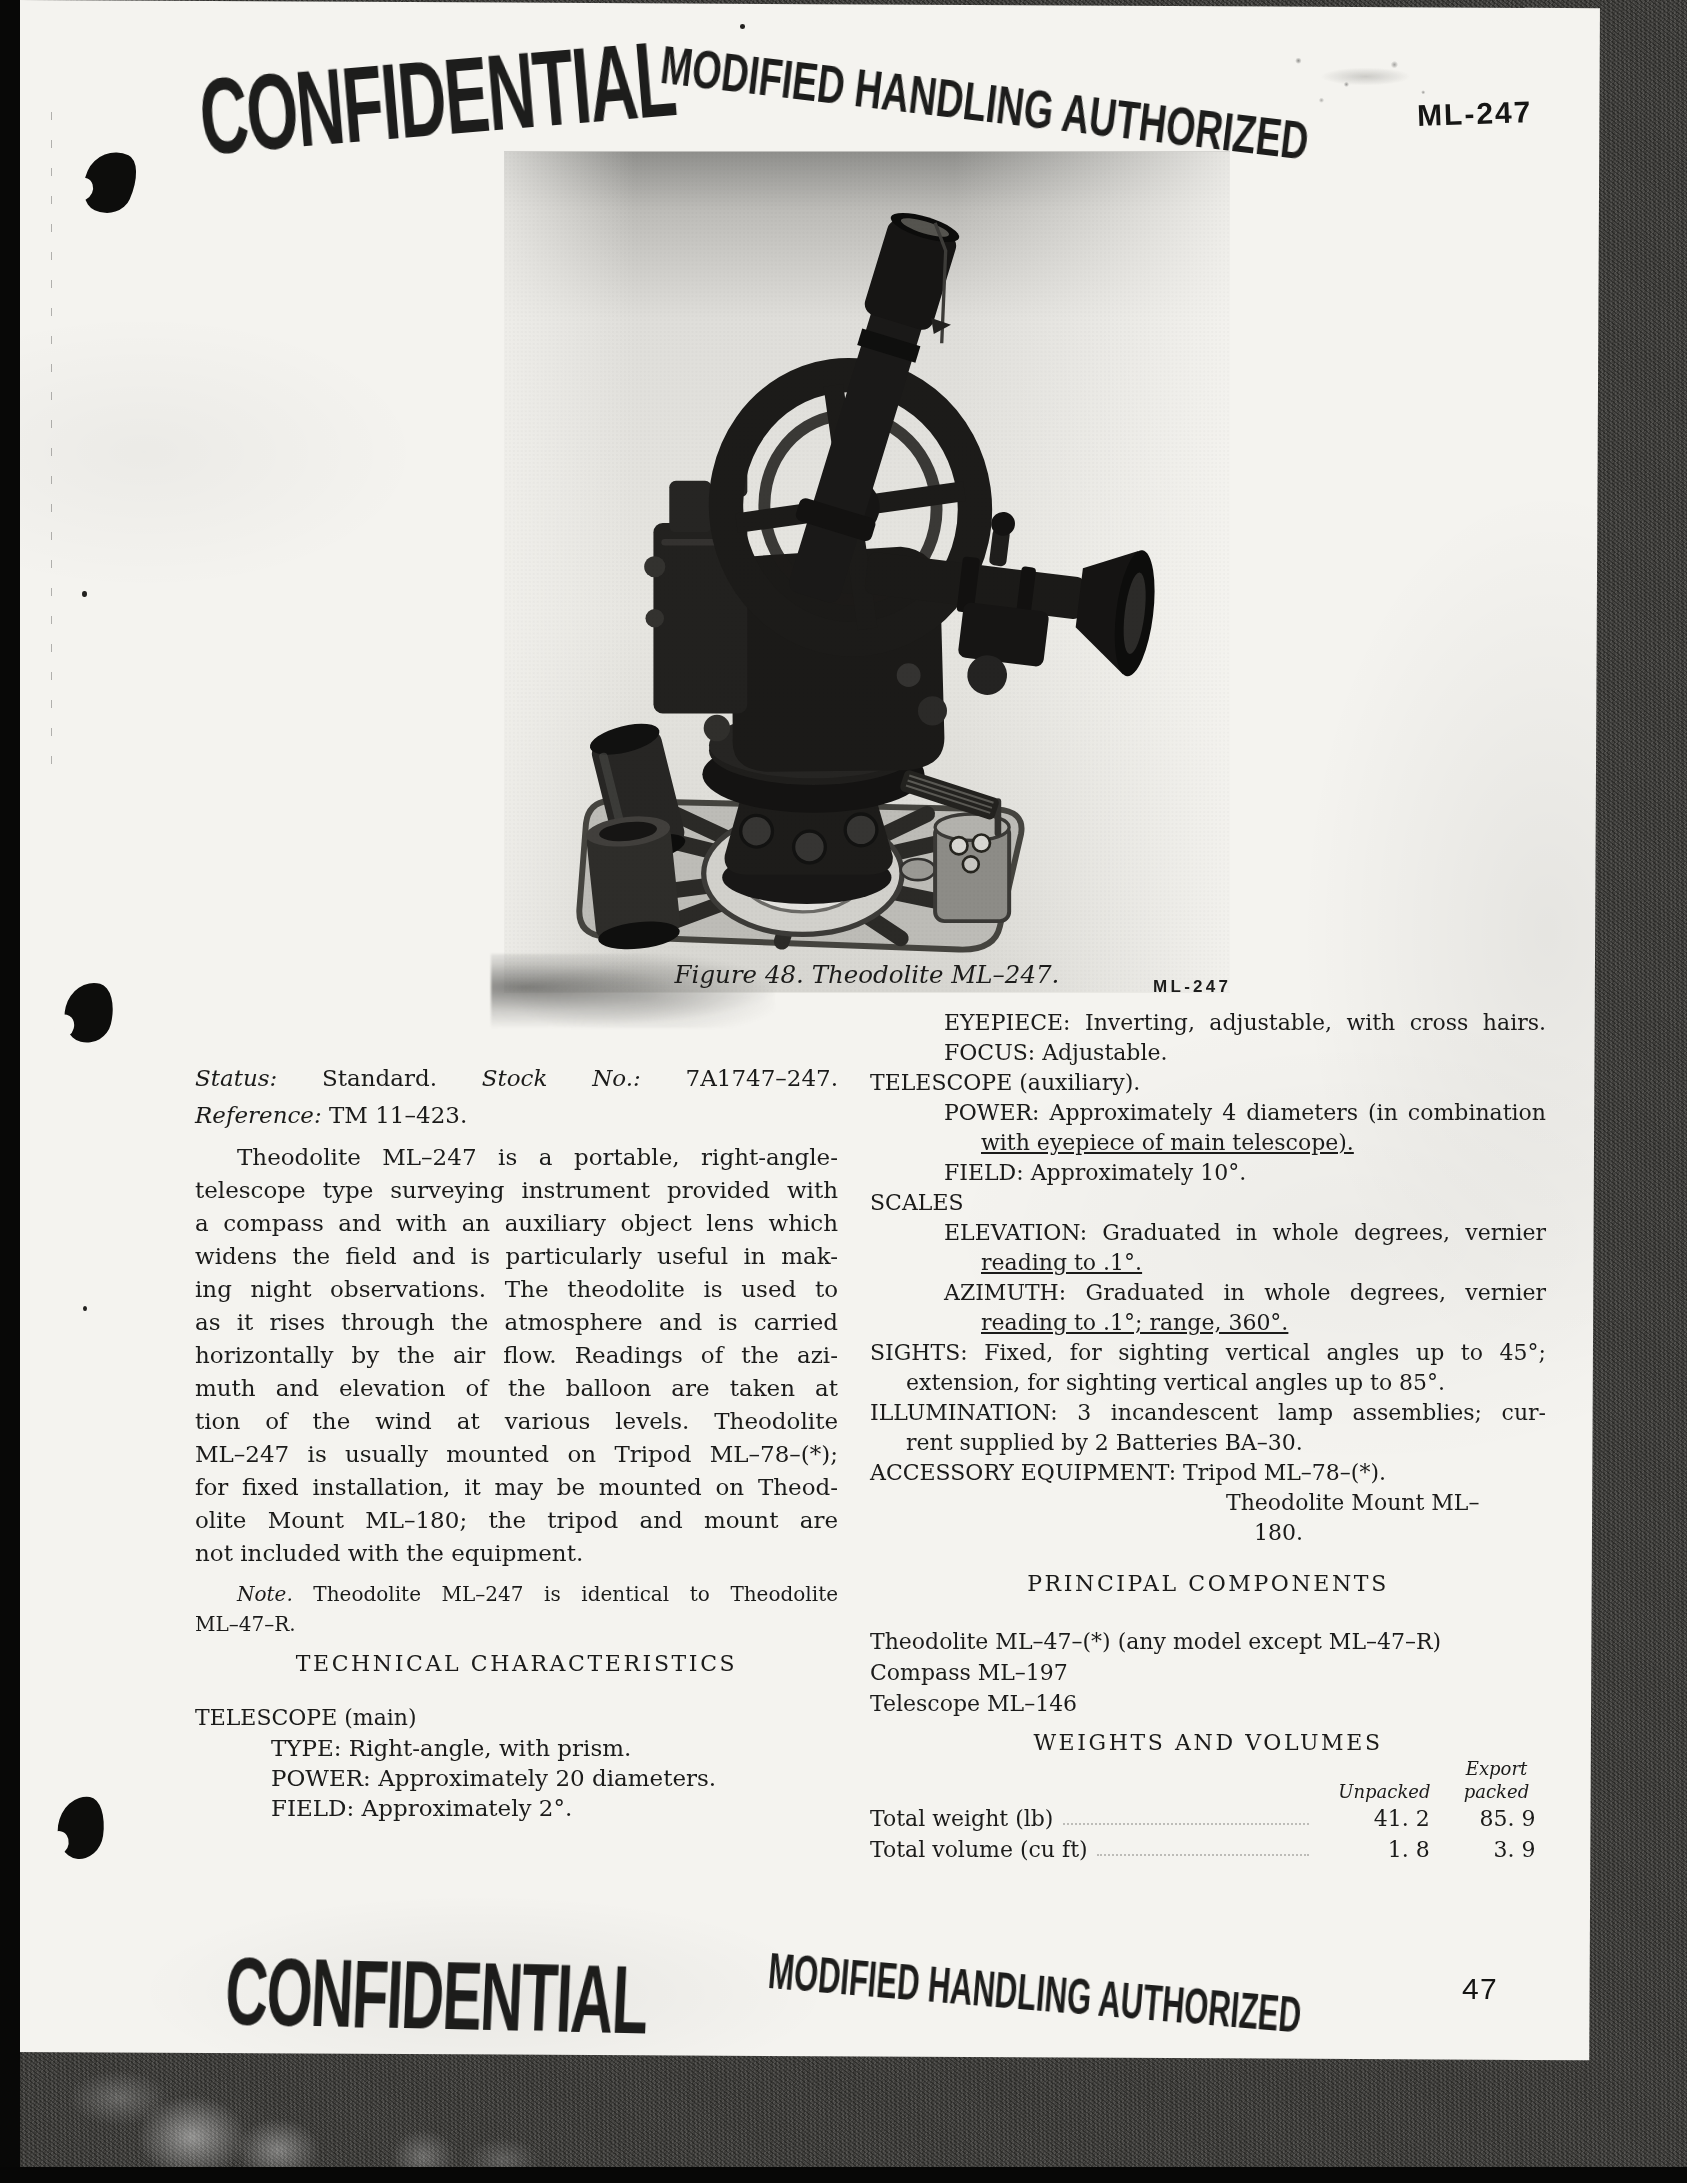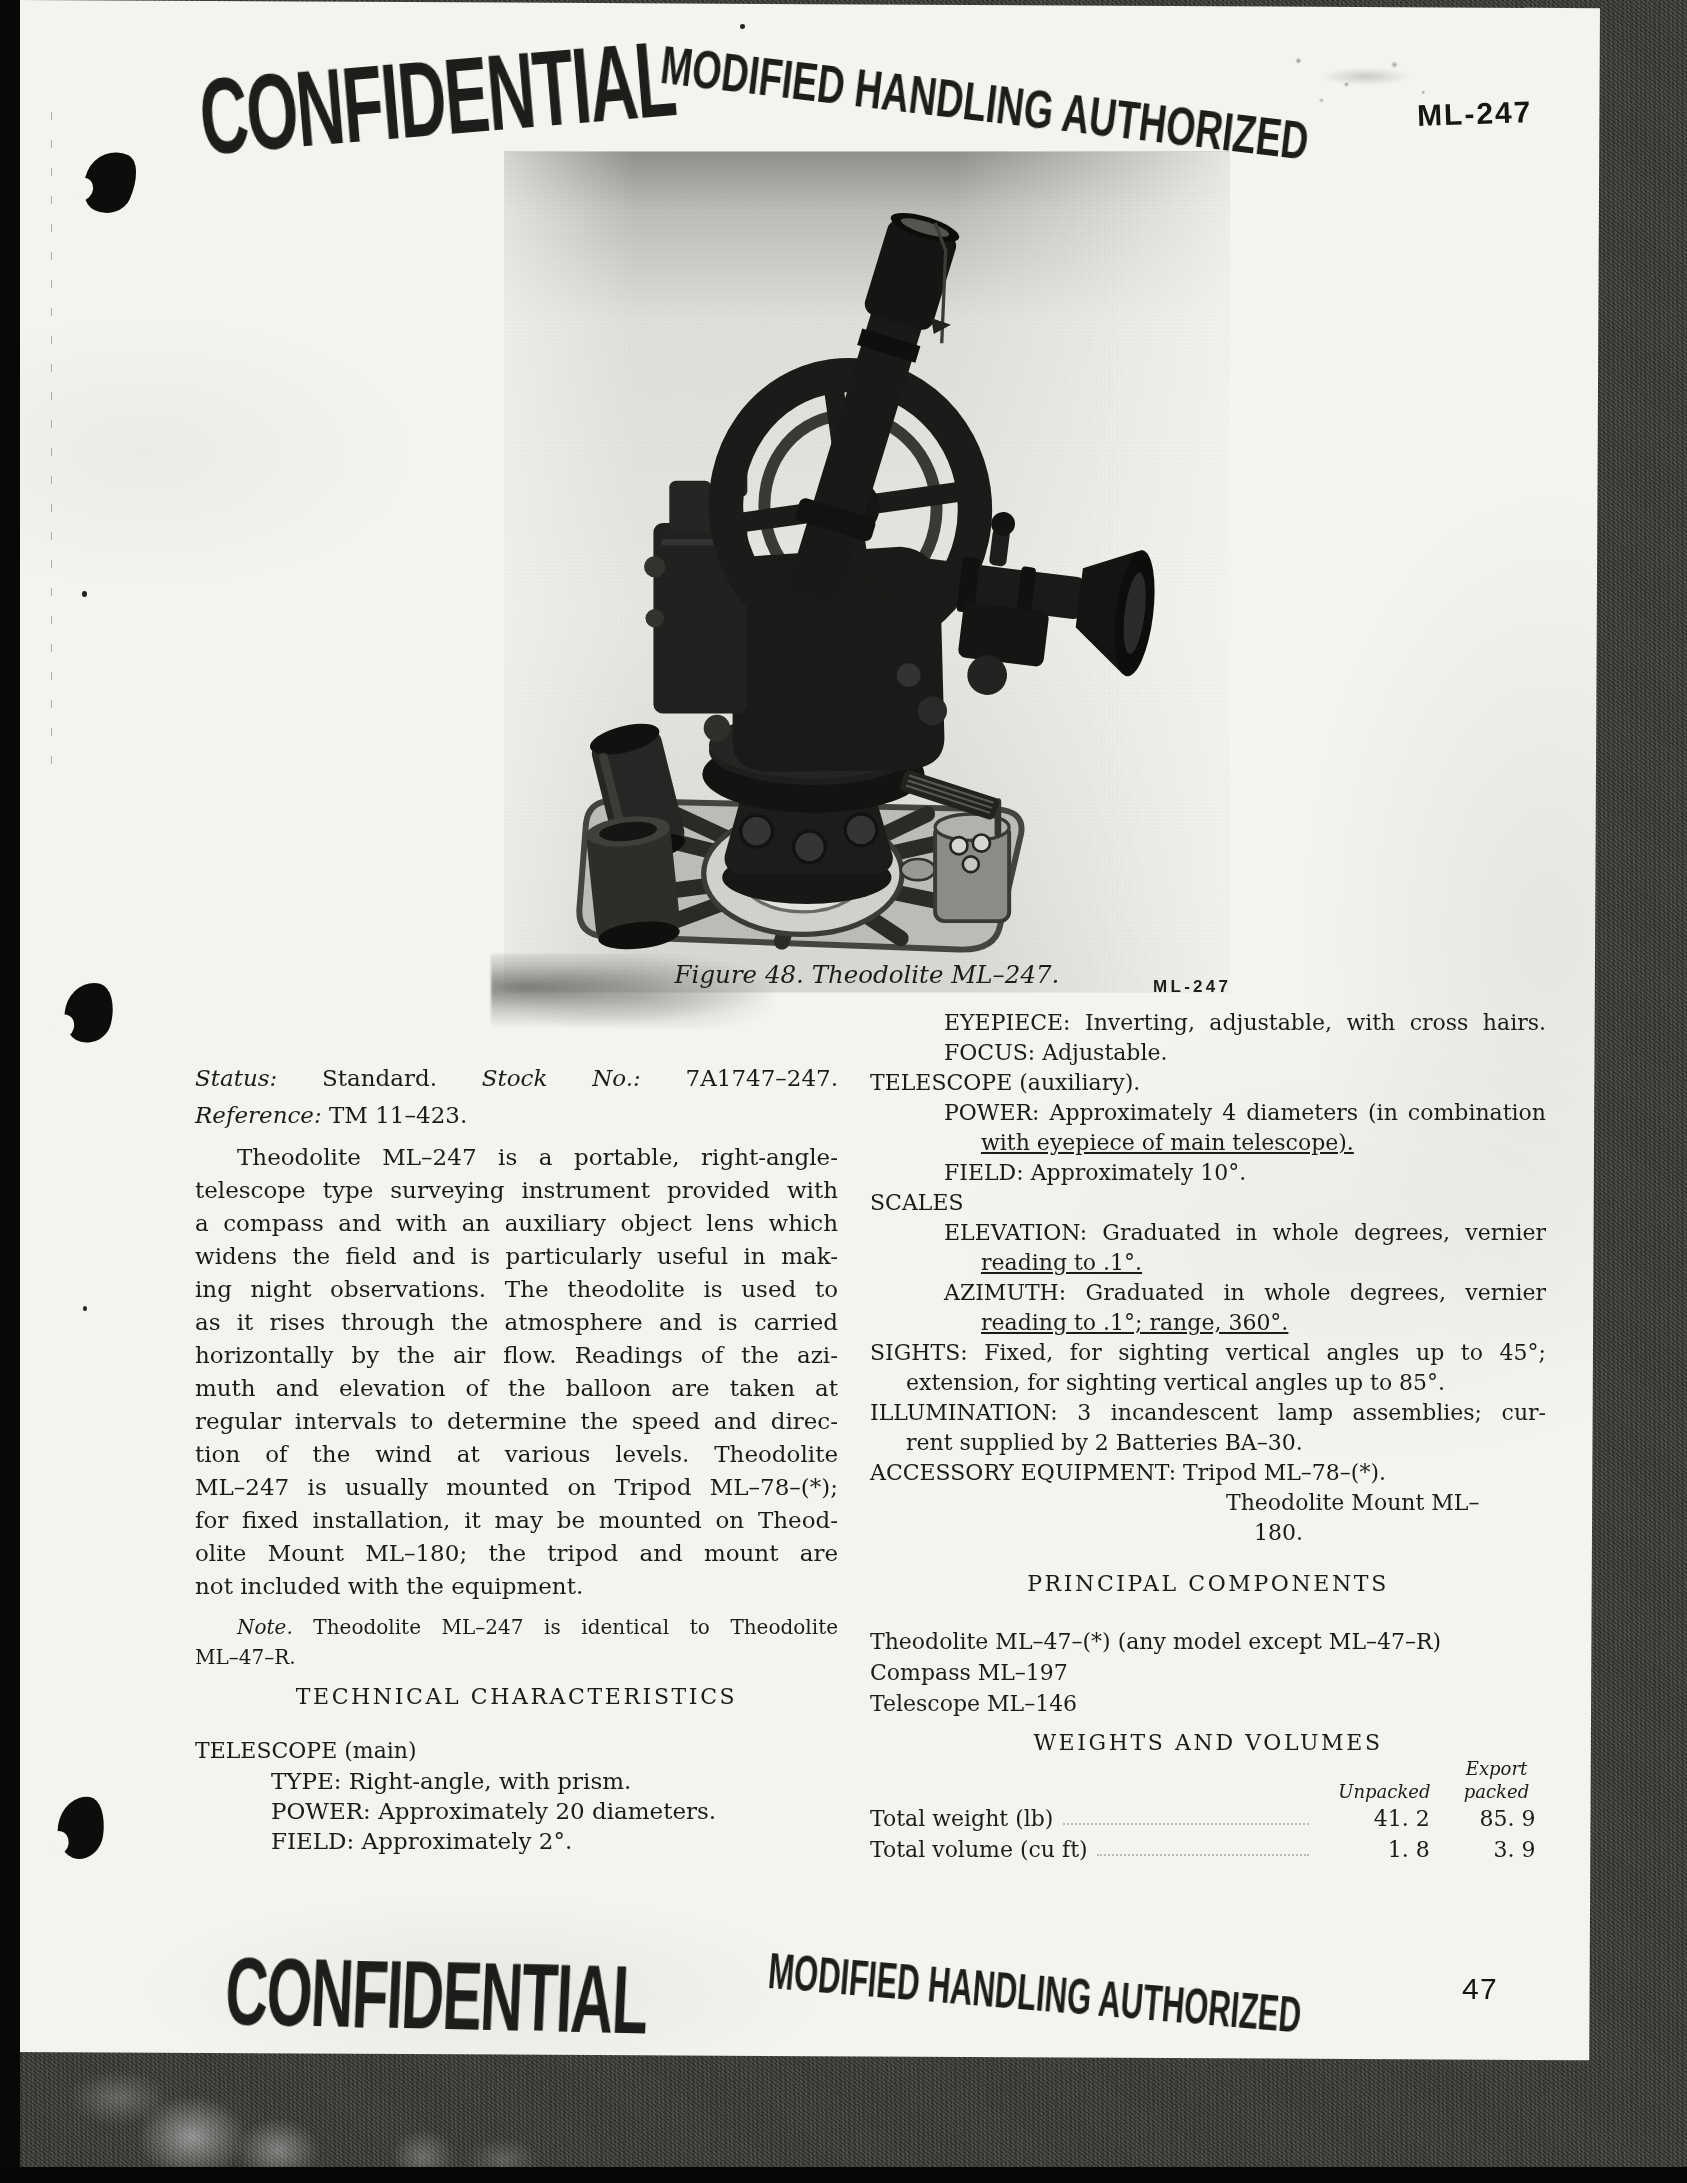--- a/index.html
+++ b/index.html
@@ -281,21 +281,20 @@
     </div>
     <div class="para-block">
       <div class="pl pfirst just">Theodolite ML–247 is a portable, right-angle-</div>
       <div class="pl just">telescope type surveying instrument provided with</div>
       <div class="pl just">a compass and with an auxiliary object lens which</div>
       <div class="pl just">widens the field and is particularly useful in mak-</div>
       <div class="pl just">ing night observations.  The theodolite is used to</div>
       <div class="pl just">as it rises through the atmosphere and is carried</div>
       <div class="pl just">horizontally by the air flow.  Readings of the azi-</div>
       <div class="pl just">muth and elevation of the balloon are taken at</div>
-      <div class="pl just">regular intervals to determine the speed and direc-</div>
       <div class="pl just">tion of the wind at various levels.  Theodolite</div>
       <div class="pl just">ML–247 is usually mounted on Tripod ML–78–(*);</div>
       <div class="pl just">for fixed installation, it may be mounted on Theod-</div>
       <div class="pl just">olite Mount ML–180; the tripod and mount are</div>
       <div class="pl">not included with the equipment.</div>
     </div>
     <div class="note-block">
       <div class="just">
         <span class="it pfirst" style="padding-left:42px;">Note.</span>
         <span>Theodolite ML–247 is identical to Theodolite</span>

